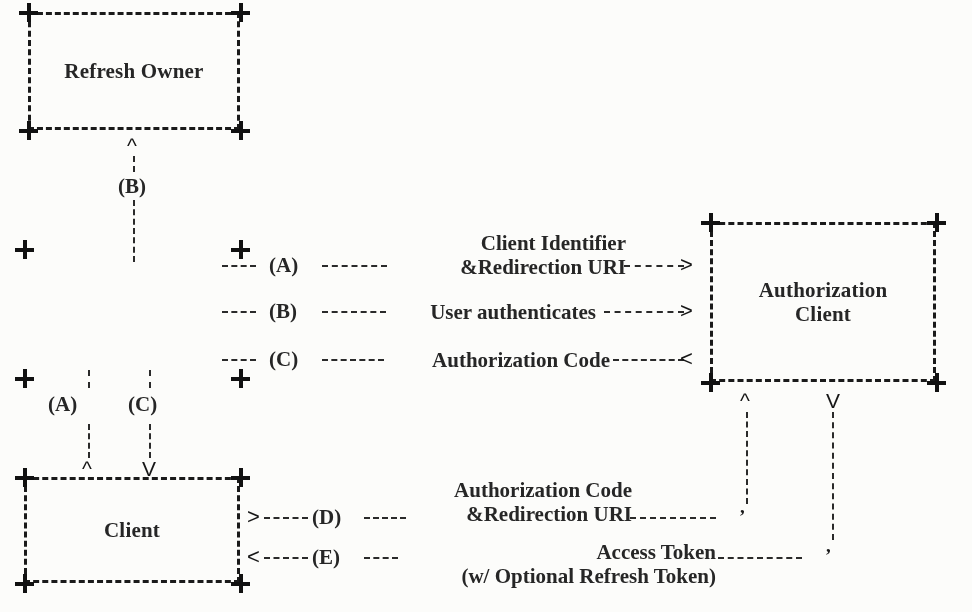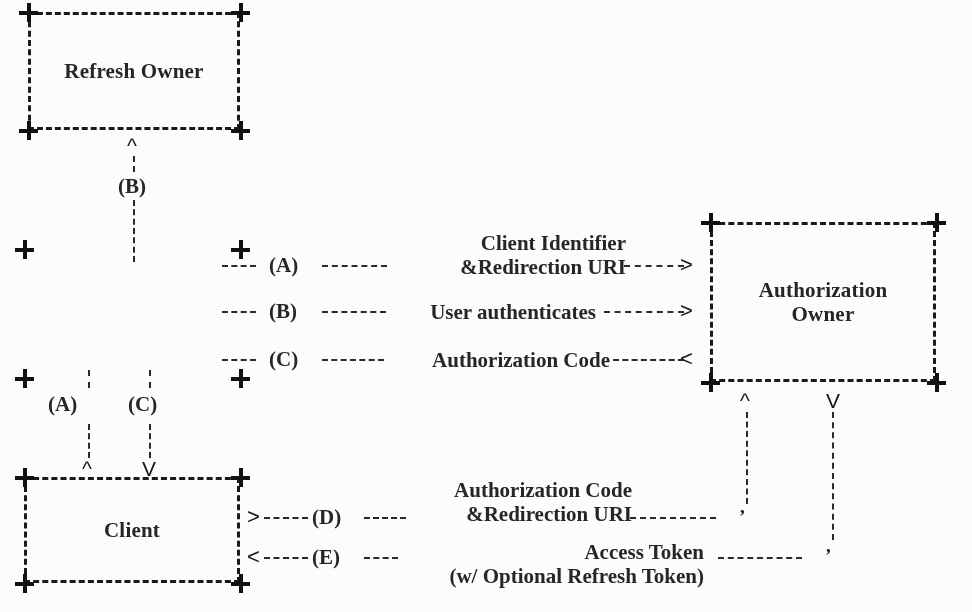--- a/index.html
+++ b/index.html
@@ -146,21 +146,21 @@
   <div class="arrow" style="left:680px; top:300px;">&gt;</div>
 
   <div class="steplabel" style="left:269px; top:349px;">(C)</div>
   <div class="hline-thin" style="left:322px; top:359px; width:62px;"></div>
   <div class="flowtext" style="left:384px; top:349px; width:226px;">Authorization Code</div>
   <div class="hline-thin" style="left:613px; top:359px; width:71px;"></div>
   <div class="arrow" style="left:680px; top:348px;">&lt;</div>
 
   <div class="node" style="left:710px; top:222px; width:226px; height:160px;">
     <div class="node-label">Authorization
-Owner</div>
+Client</div>
   </div>
   <div class="plus" style="left:701px; top:213px;"></div>
   <div class="plus" style="left:927px; top:213px;"></div>
   <div class="plus" style="left:701px; top:373px;"></div>
   <div class="plus" style="left:927px; top:373px;"></div>
 
   <div class="vline-thin" style="left:88px; top:370px; height:18px;"></div>
   <div class="steplabel" style="left:48px; top:394px;">(A)</div>
   <div class="vline-thin" style="left:88px; top:424px; height:34px;"></div>
   <div class="arrow-v" style="left:82px; top:458px;">^</div>
@@ -183,21 +183,21 @@
   <div class="steplabel" style="left:312px; top:507px;">(D)</div>
   <div class="hline-thin" style="left:364px; top:517px; width:42px;"></div>
   <div class="flowtext" style="left:404px; top:479px; width:228px;">Authorization Code
 &amp;Redirection URI</div>
   <div class="hline-thin" style="left:630px; top:517px; width:86px;"></div>
 
   <div class="arrow" style="left:247px; top:546px;">&lt;</div>
   <div class="hline-thin" style="left:264px; top:557px; width:44px;"></div>
   <div class="steplabel" style="left:312px; top:547px;">(E)</div>
   <div class="hline-thin" style="left:364px; top:557px; width:34px;"></div>
-  <div class="flowtext" style="left:386px; top:541px; width:318px;">Access Token
+  <div class="flowtext" style="left:398px; top:541px; width:318px;">Access Token
 (w/ Optional Refresh Token)</div>
   <div class="hline-thin" style="left:718px; top:557px; width:84px;"></div>
 
   <div class="arrow-v" style="left:740px; top:390px;">^</div>
   <div class="vline-thin" style="left:746px; top:412px; height:92px;"></div>
   <div class="tick" style="left:740px; top:497px;">,</div>
 
   <div class="arrow-v" style="left:826px; top:390px;">V</div>
   <div class="vline-thin" style="left:832px; top:412px; height:128px;"></div>
   <div class="tick" style="left:826px; top:536px;">,</div>

